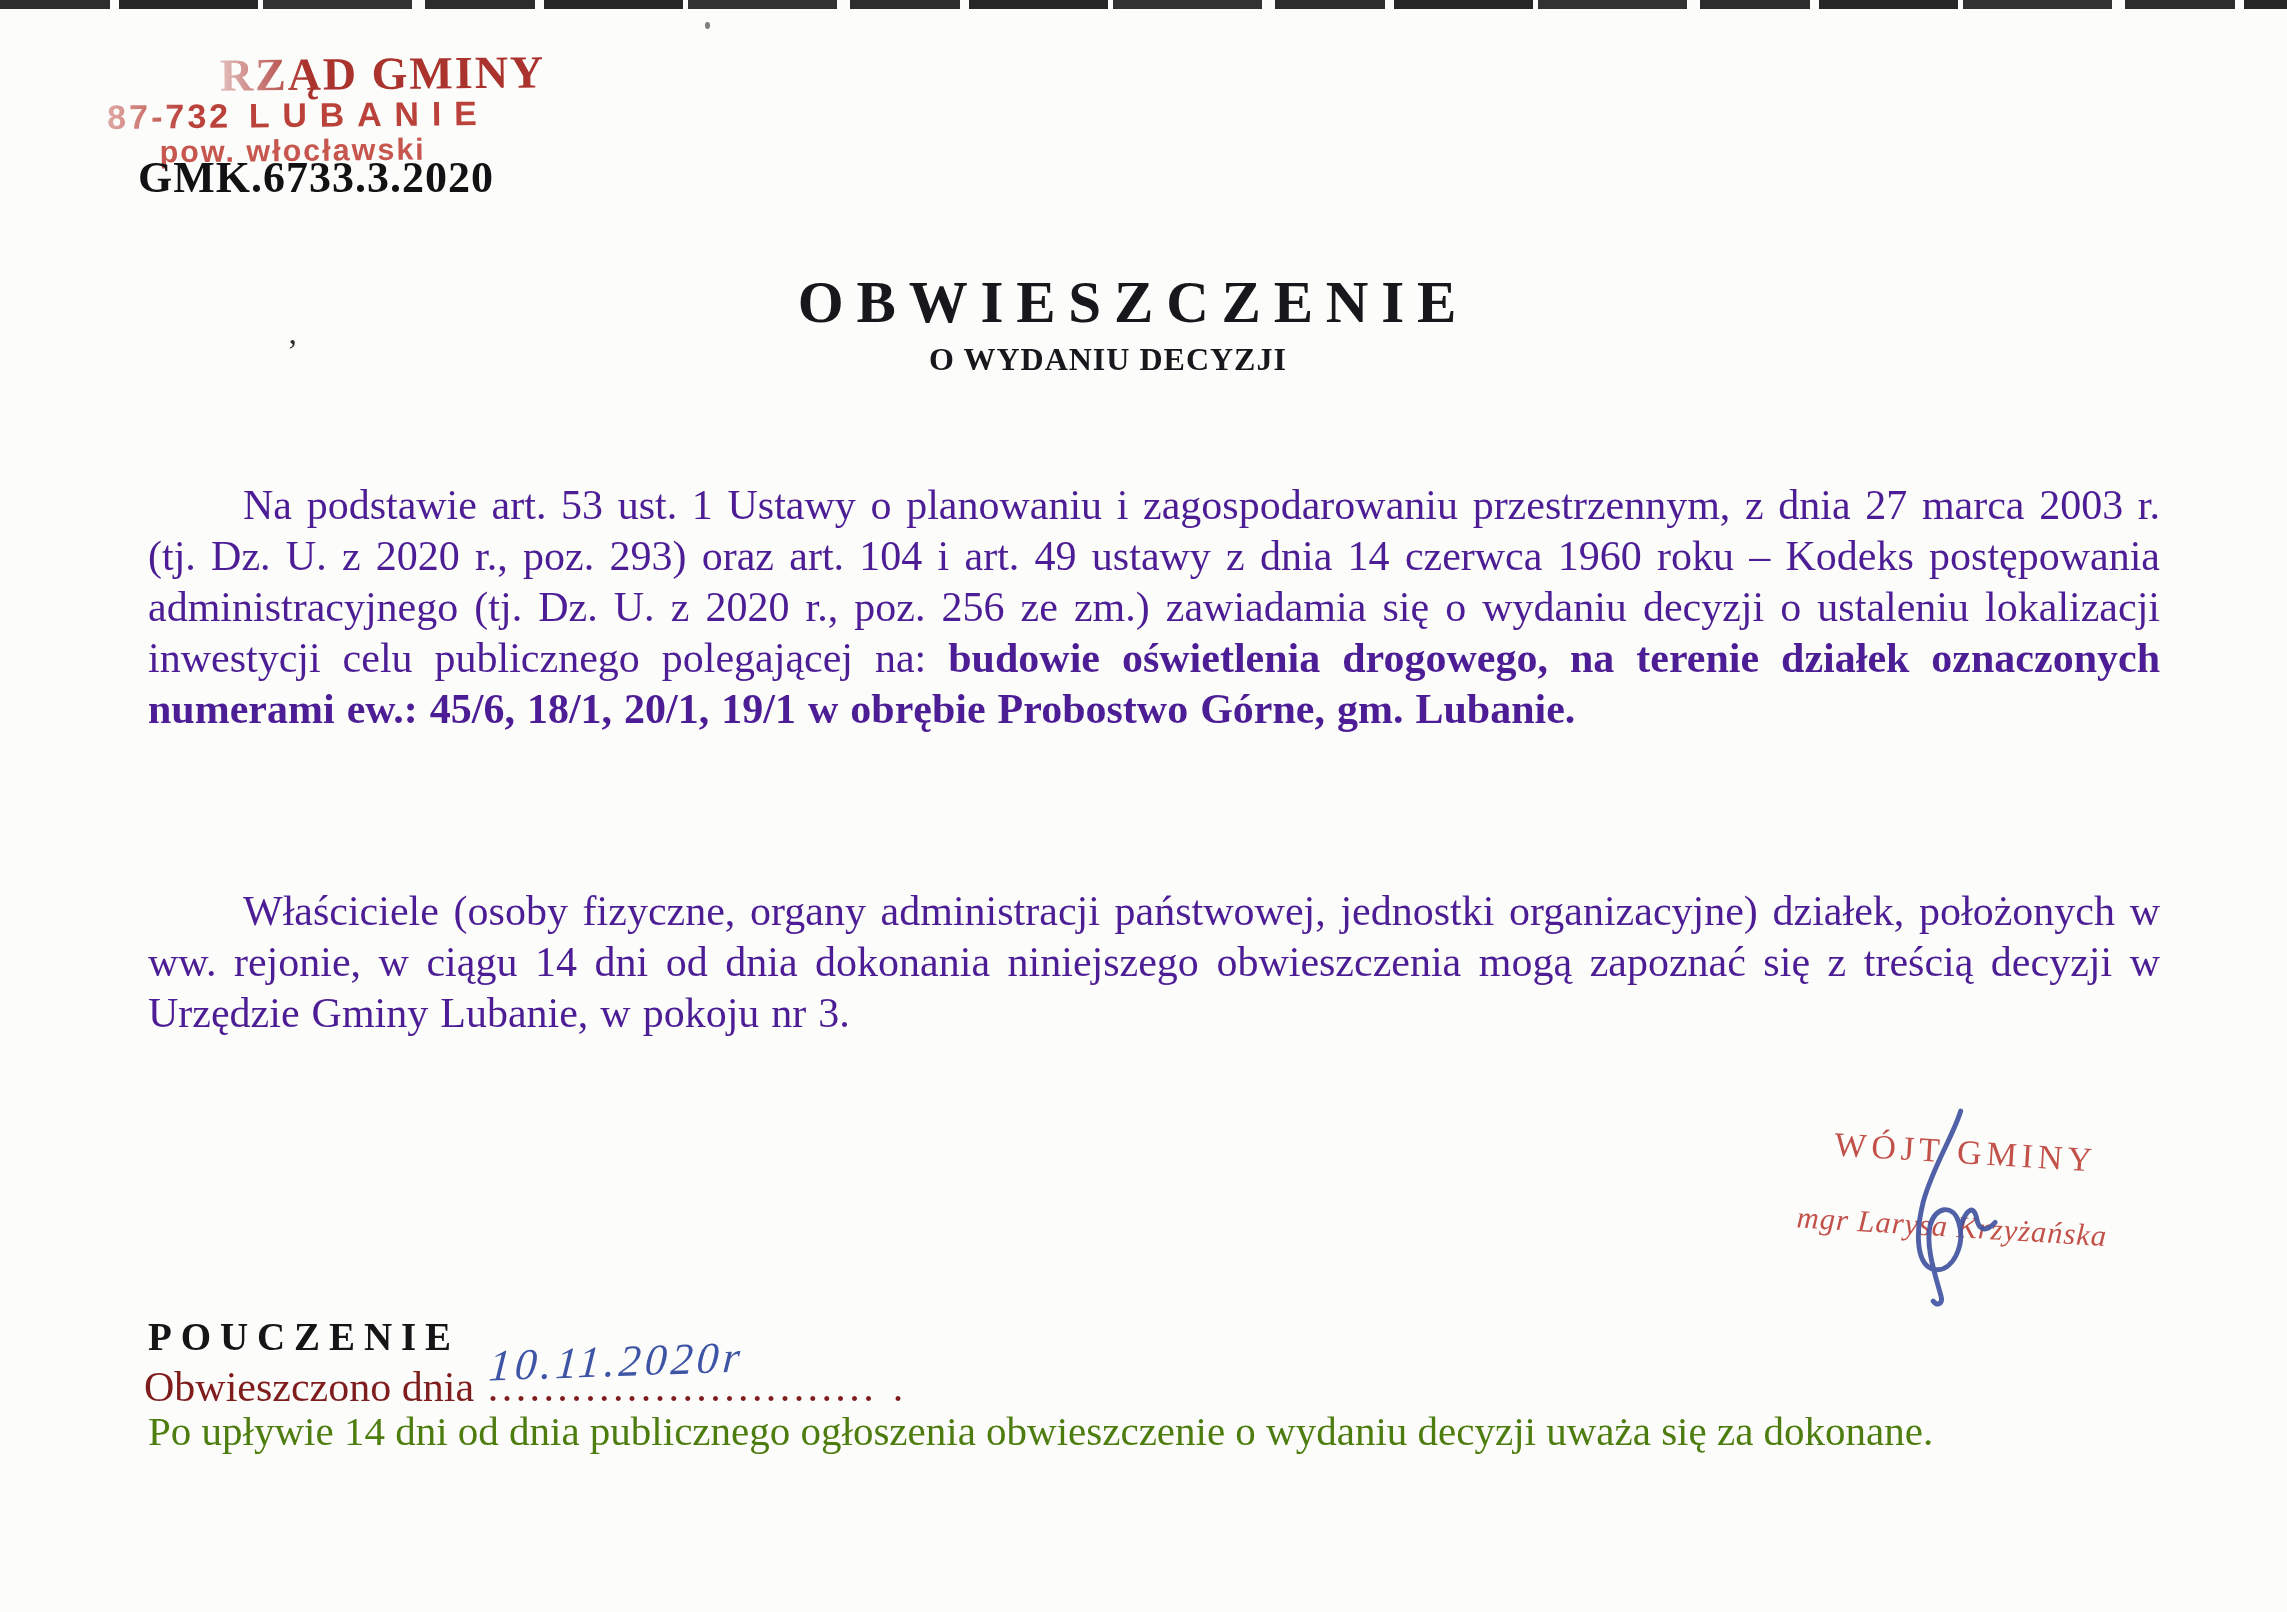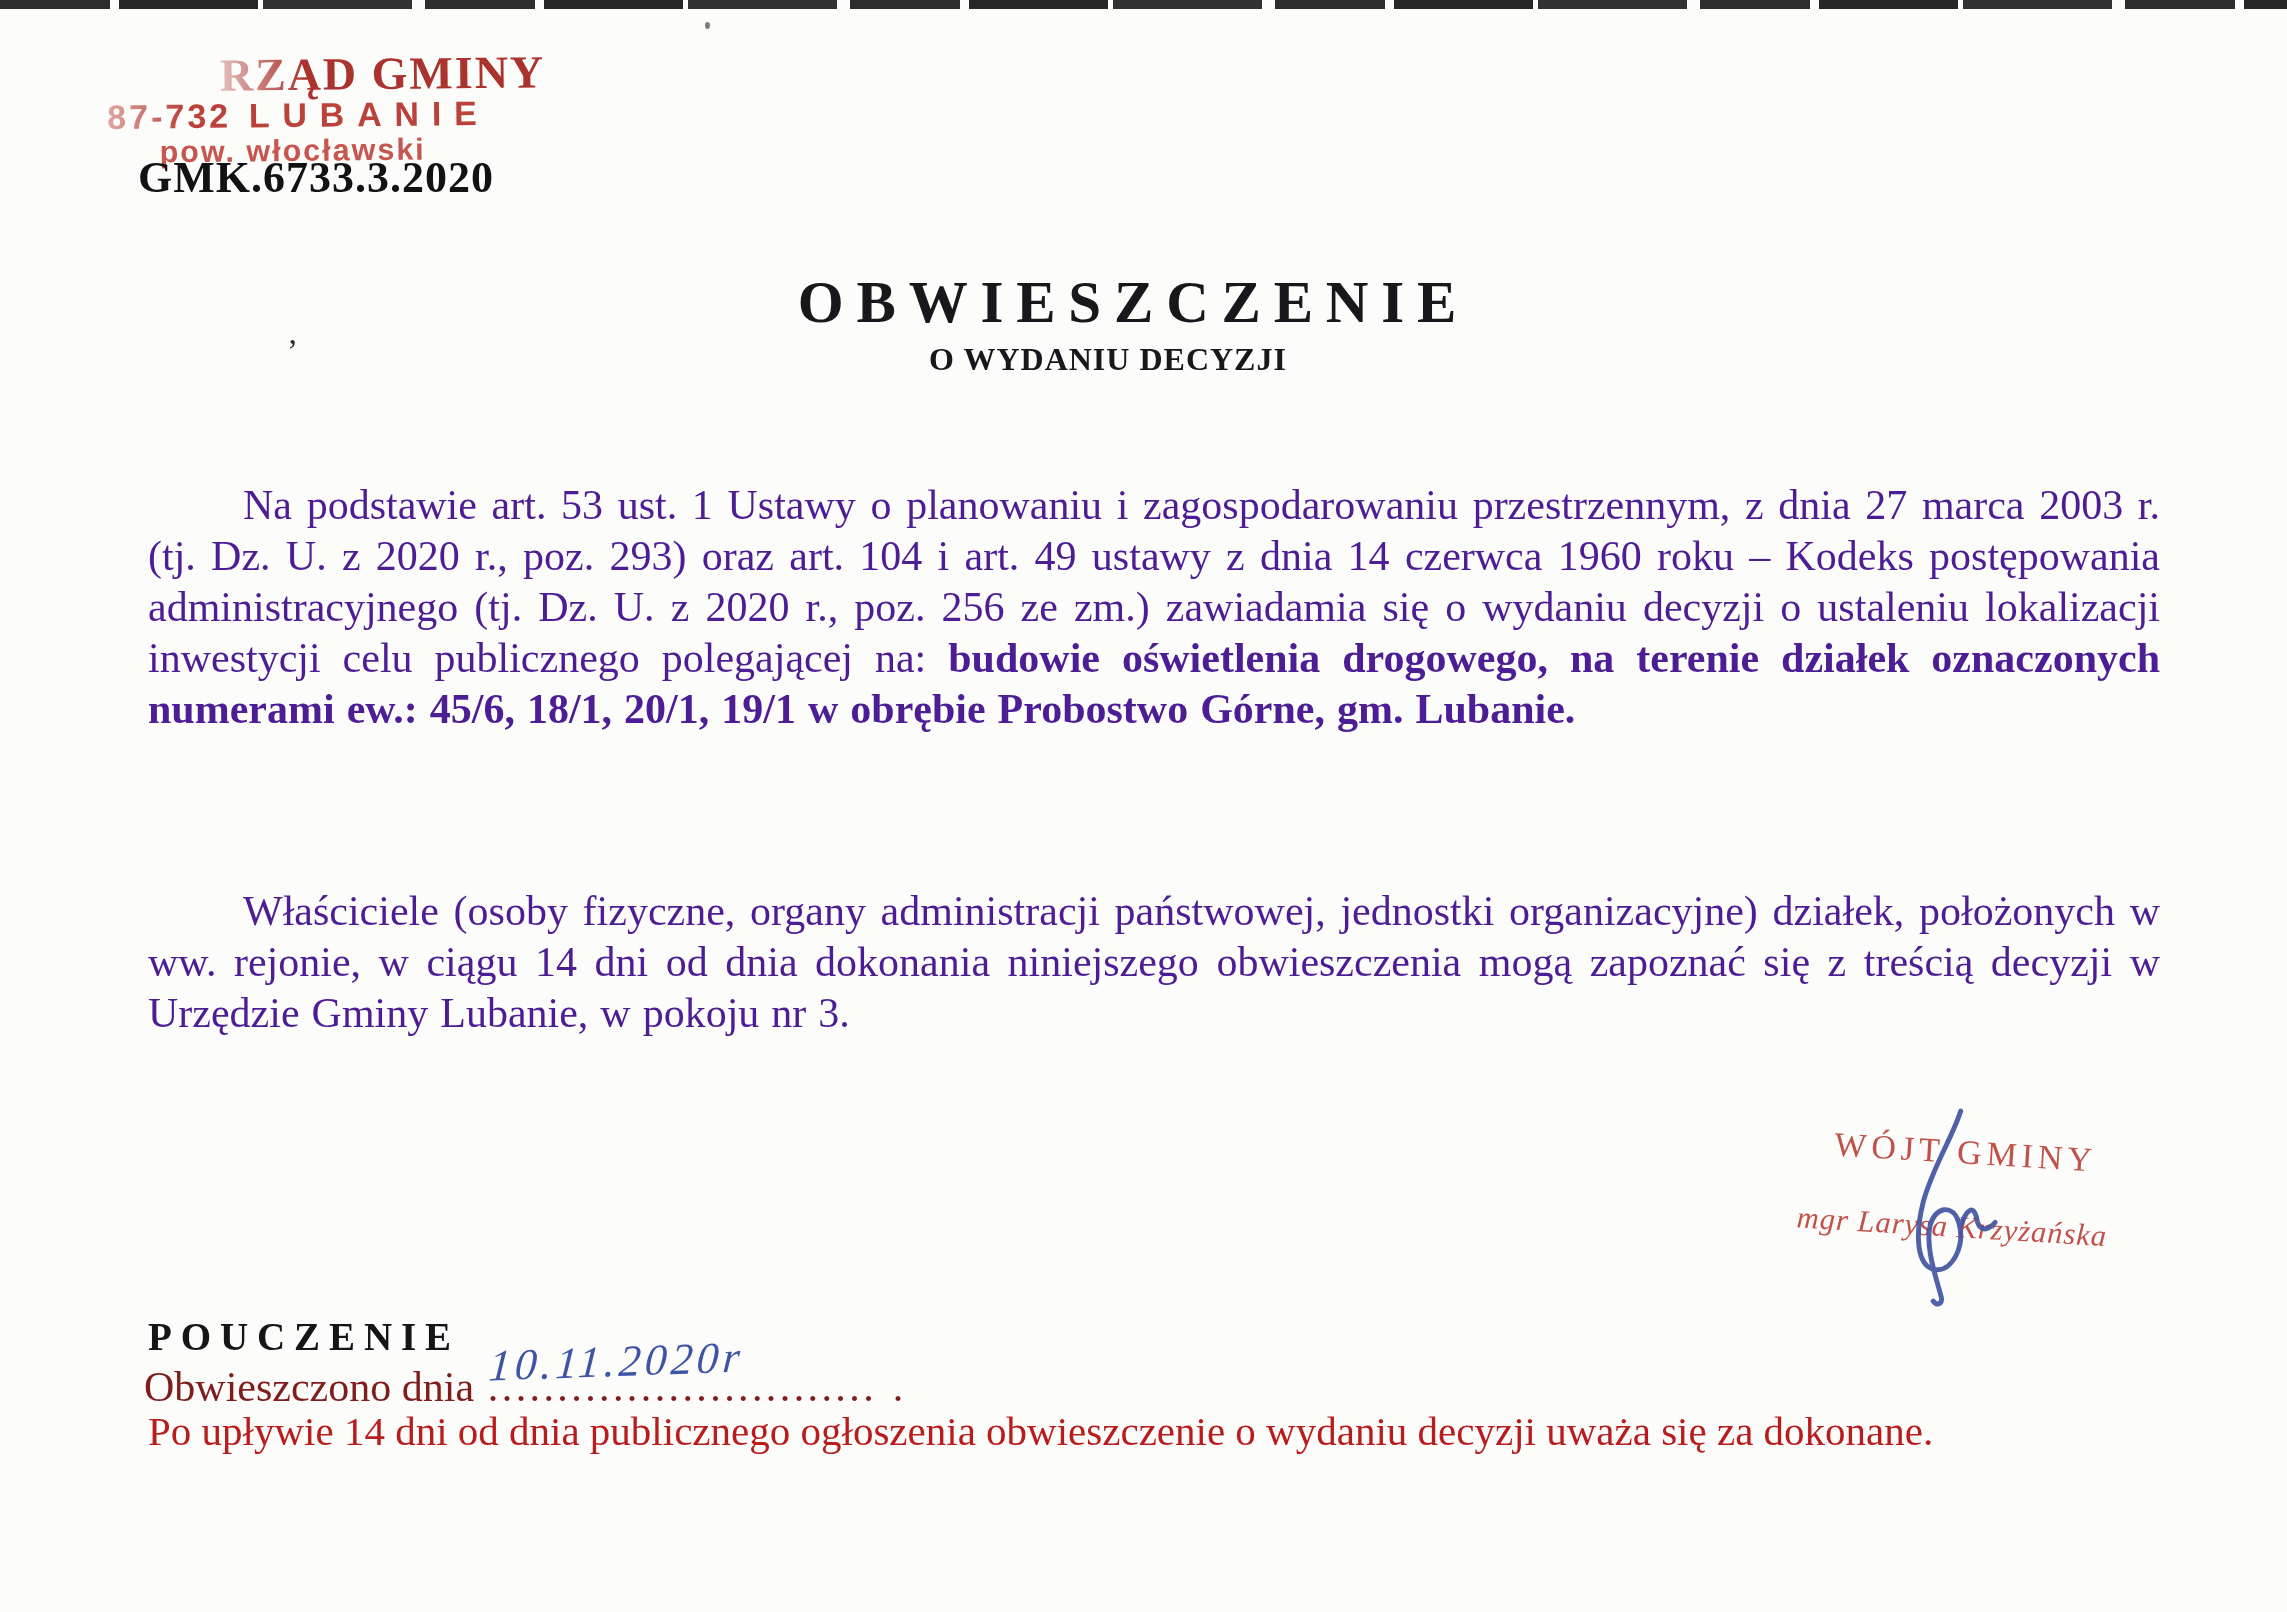--- a/index.html
+++ b/index.html
@@ -74,21 +74,21 @@
     font-weight:bold;font-size:39px;letter-spacing:8.9px;color:#151518;white-space:nowrap;
   }
   .date-line{position:absolute;left:144px;top:1363px;font-size:42px;color:#7f1d1d;white-space:nowrap;}
   .date-line .dots{letter-spacing:3.4px;margin-left:13.8px;}
   .date-line .after-dot{margin-left:15.8px;}
   .handwritten-date{
     position:absolute;left:489px;top:1336px;white-space:nowrap;
     font-style:italic;font-size:44px;letter-spacing:3.9px;color:#3e54a5;
     transform:rotate(-2deg) skewX(-6deg);
   }
-  .closing-line{position:absolute;left:148px;top:1407px;font-size:41px;color:#b91c1c;white-space:nowrap;}
+  .closing-line{position:absolute;left:148px;top:1407px;font-size:41px;color:#4d7c0f;white-space:nowrap;}
 </style>
 </head>
 <body>
 
 <div class="page">
 
   <div class="scan-edge"></div>
   <div class="speck" style="left:287px;top:317px;">‚</div>
   <div class="speck dot" style="left:705px;top:21.7px;"></div>
 

